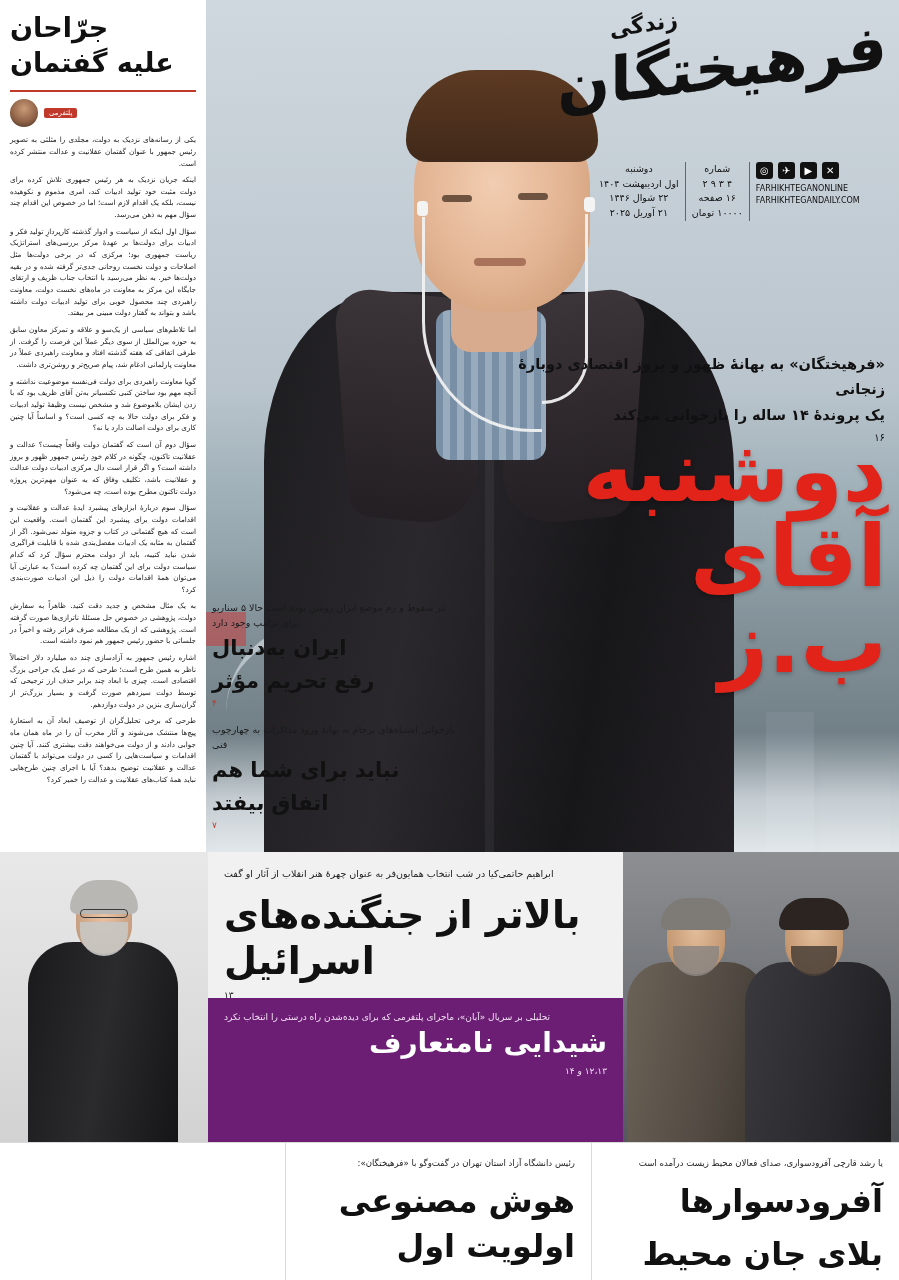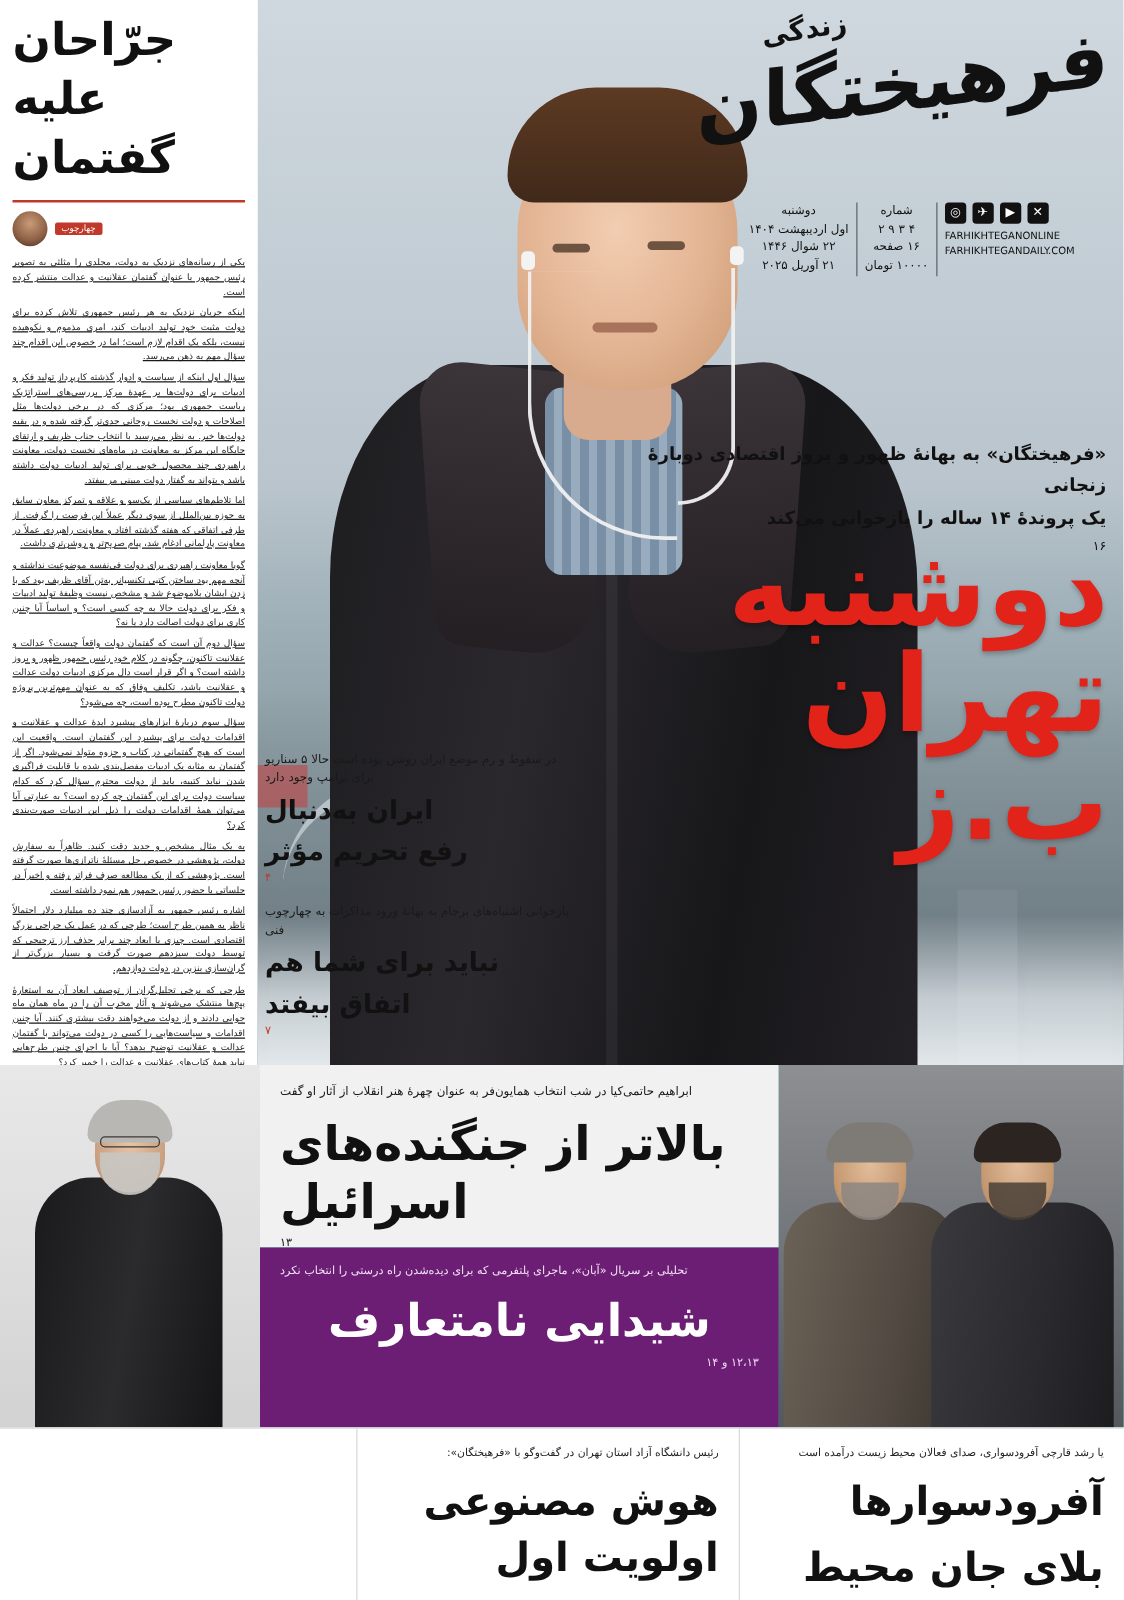--- a/index.html
+++ b/index.html
@@ -217,21 +217,21 @@
   
   .opinion {
     position: absolute; top: 0; left: 0;
     width: 206px; height: 852px;
     padding: 10px 10px 8px 10px;
     direction: rtl;
     border-left: 0;
   }
   .op-title {
     text-align: left;
-    font-size: 36px; font-weight: bold; color: #111; line-height: 1.3;
+    font-size: 27px; font-weight: bold; color: #111; line-height: 1.3;
     margin-bottom: 10px; direction: rtl;
   }
   .op-rule { height: 2px; background: #C0392B; margin: 6px 0 7px 0; }
   .op-author {
     display: flex; flex-direction: row-reverse; align-items: center; gap: 6px;
     justify-content: flex-start; margin-bottom: 7px;
   }
   .op-avatar {
     width: 28px; height: 28px; border-radius: 50%;
     background: radial-gradient(circle at 50% 35%, #c99b78 0%, #8c5f44 60%, #3a2a20 100%);
@@ -240,21 +240,21 @@
   .op-author-text { text-align: right; }
   .op-role { font-size: 7.5px; color: #555; }
   .op-badge {
     background: #C0392B; color: #fff; font-size: 7px;
     padding: 1px 5px; border-radius: 2px; margin-right: 2px;
   }
   .op-body {
     font-size: 7.2px; line-height: 1.62; color: #1a1a1a;
     text-align: justify; direction: rtl;
   }
-  .op-body p { margin-bottom: 5px; text-decoration: underline; }
+  .op-body p { margin-bottom: 5px; }
 
   
   .mid-section {
     position: absolute; top: 852px; left: 0;
     width: 899px; height: 290px;
     background: #14b8a6;
   }
   .mid-photo-left {
     position: absolute; left: 0; top: 0; width: 208px; height: 290px;
     background: linear-gradient(180deg, #e8e8e8 0%, #dcdcdc 60%, #d2d2d2 100%);
@@ -328,22 +328,22 @@
     line-height: 1.2; margin-top: 12px; letter-spacing: -1px;
   }
   .mid-pg { font-size: 9px; color: #111; text-align: left; margin-top: 6px; }
 
   .purple-card {
     position: absolute; top: 146px; left: 0; width: 415px; height: 144px;
     background: #6B1E74; padding: 12px 16px 0 16px; direction: rtl; color: #fff;
   }
   .purple-kicker { font-size: 9px; line-height: 1.7; text-align: left; color: #f4e2f6; }
   .purple-title {
-    font-size: 36px; font-weight: bold; text-align: center; line-height: 1.25;
-    margin-top: 10px; letter-spacing: -1px;
+    font-size: 28px; font-weight: bold; text-align: right; line-height: 1.25;
+    letter-spacing: -1px;
   }
   .purple-pg { font-size: 9px; text-align: right; margin-top: 6px; color: #f0d9f3; }
 
   
   .bottom-section {
     position: absolute; top: 1142px; left: 0; width: 899px; height: 138px;
     background: #fff; border-top: 1px solid #d9d9d9;
     display: flex; flex-direction: row;
   }
   .bot-cell { padding: 14px 16px 0 16px; direction: rtl; }
@@ -429,21 +429,21 @@
       </div>
 
       <div class="teaser-top">
         <div class="l1">«فرهیختگان» به بهانهٔ ظهور و بروز اقتصادی دوبارهٔ زنجانی</div>
         <div class="l2">یک پروندهٔ ۱۴ ساله را بازخوانی می‌کند</div>
         <div class="pg">۱۶</div>
       </div>
 
       <div class="big-red">
         <div class="r1">دوشنبه</div>
-        <div class="r2">تهران</div>
+        <div class="r2">آقای</div>
         <div class="r3">ب.ز</div>
       </div>
 
       <div class="photo-teasers">
         <div class="pt-block">
           <div class="pt-kicker">در سقوط و رم موضع ایران روشن بوده است حالا ۵ سناریو برای ترامپ وجود دارد</div>
           <div class="pt-title">ایران به‌دنبال</div>
           <div class="pt-title">رفع تحریم مؤثر</div>
           <div class="pt-pg">۴</div>
         </div>
@@ -457,21 +457,21 @@
     </div>
 
     <div class="opinion">
       <div class="op-title">
         <div>جرّاحان</div>
         <div>علیه گفتمان</div>
       </div>
       <div class="op-rule"></div>
       <div class="op-author">
         <div class="op-avatar"></div>
-        <span class="op-badge">چهارچوب</span>
+        <span class="op-badge">پلتفرمی</span>
       </div>
       <div class="op-body">
         <p>یکی از رسانه‌های نزدیک به دولت، مجلدی را مثلثی به تصویر رئیس جمهور با عنوان گفتمان عقلانیت و عدالت منتشر کرده است.</p>
         <p>اینکه جریان نزدیک به هر رئیس جمهوری تلاش کرده برای دولت مثبت خود تولید ادبیات کند، امری مذموم و نکوهیده نیست، بلکه یک اقدام لازم است؛ اما در خصوص این اقدام چند سؤال مهم به ذهن می‌رسد.</p>
         <p>سؤال اول اینکه از سیاست و ادوار گذشته کارپردازِ تولید فکر و ادبیات برای دولت‌ها بر عهدهٔ مرکز بررسی‌های استراتژیک ریاست جمهوری بود؛ مرکزی که در برخی دولت‌ها مثل اصلاحات و دولت نخست روحانی جدی‌تر گرفته شده و در بقیه دولت‌ها خیر. به نظر می‌رسید با انتخاب جناب ظریف و ارتقای جایگاه این مرکز به معاونت در ماه‌های نخست دولت، معاونت راهبردی چند محصول خوبی برای تولید ادبیات دولت داشته باشد و بتواند به گفتار دولت مبینی مر بیفتد.</p>
         <p>اما تلاطم‌های سیاسی از یک‌سو و علاقه و تمرکز معاون سابق به حوزه بین‌الملل از سوی دیگر عملاً این فرصت را گرفت. از طرفی اتفاقی که هفته گذشته افتاد و معاونت راهبردی عملاً در معاونت پارلمانی ادغام شد، پیام صریح‌تر و روشن‌تری داشت.</p>
         <p>گویا معاونت راهبردی برای دولت فی‌نفسه موضوعیت نداشته و آنچه مهم بود ساختن کتبی تکنسیانر به‌تن آقای ظریف بود که با زدن ایشان بلاموضوع شد و مشخص نیست وظیفهٔ تولید ادبیات و فکر برای دولت حالا به چه کسی است؟ و اساساً آیا چنین کاری برای دولت اصالت دارد یا نه؟</p>
         <p>سؤال دوم آن است که گفتمان دولت واقعاً چیست؟ عدالت و عقلانیت تاکنون، چگونه در کلام خودِ رئیس جمهور ظهور و بروز داشته است؟ و اگر قرار است دال مرکزی ادبیات دولت عدالت و عقلانیت باشد، تکلیف وفاق که به عنوان مهم‌ترین پروژه دولت تاکنون مطرح بوده است، چه می‌شود؟</p>
         <p>سؤال سوم دربارهٔ ابزارهای پیشبرد ایدهٔ عدالت و عقلانیت و اقدامات دولت برای پیشبرد این گفتمان است. واقعیت این است که هیچ گفتمانی در کتاب و جزوه متولد نمی‌شود. اگر از گفتمان به مثابه یک ادبیات مفصل‌بندی شده با قابلیت فراگیری شدن نباید کتیبه، باید از دولت محترم سؤال کرد که کدام سیاست دولت برای این گفتمان چه کرده است؟ به عبارتی آیا می‌توان همهٔ اقدامات دولت را ذیل این ادبیات صورت‌بندی کرد؟</p>
         <p>به یک مثال مشخص و جدید دقت کنید. ظاهراً به سفارش دولت، پژوهشی در خصوص حل مسئلهٔ ناترازی‌ها صورت گرفته است. پژوهشی که از یک مطالعه صرف فراتر رفته و اخیراً در جلساتی با حضور رئیس جمهور هم نمود داشته است.</p>

